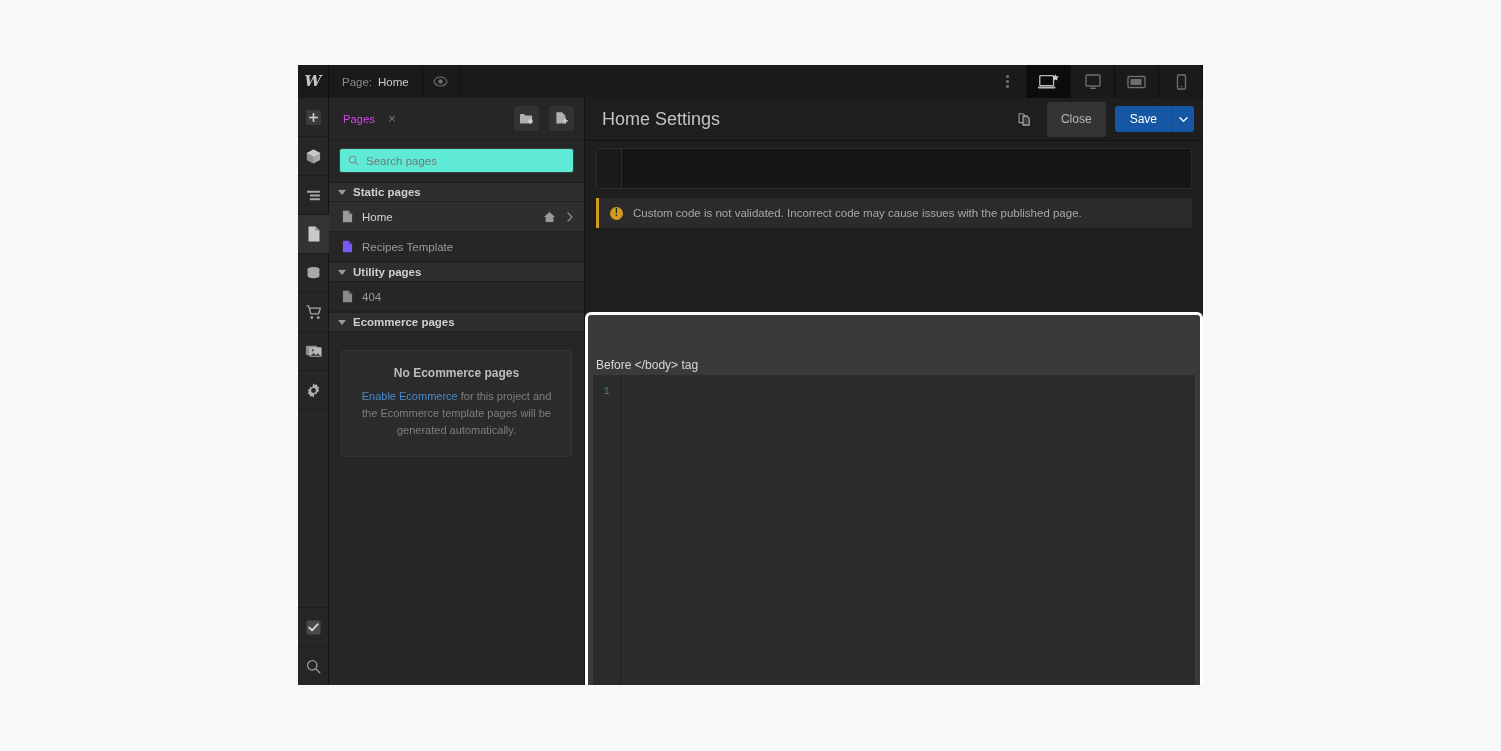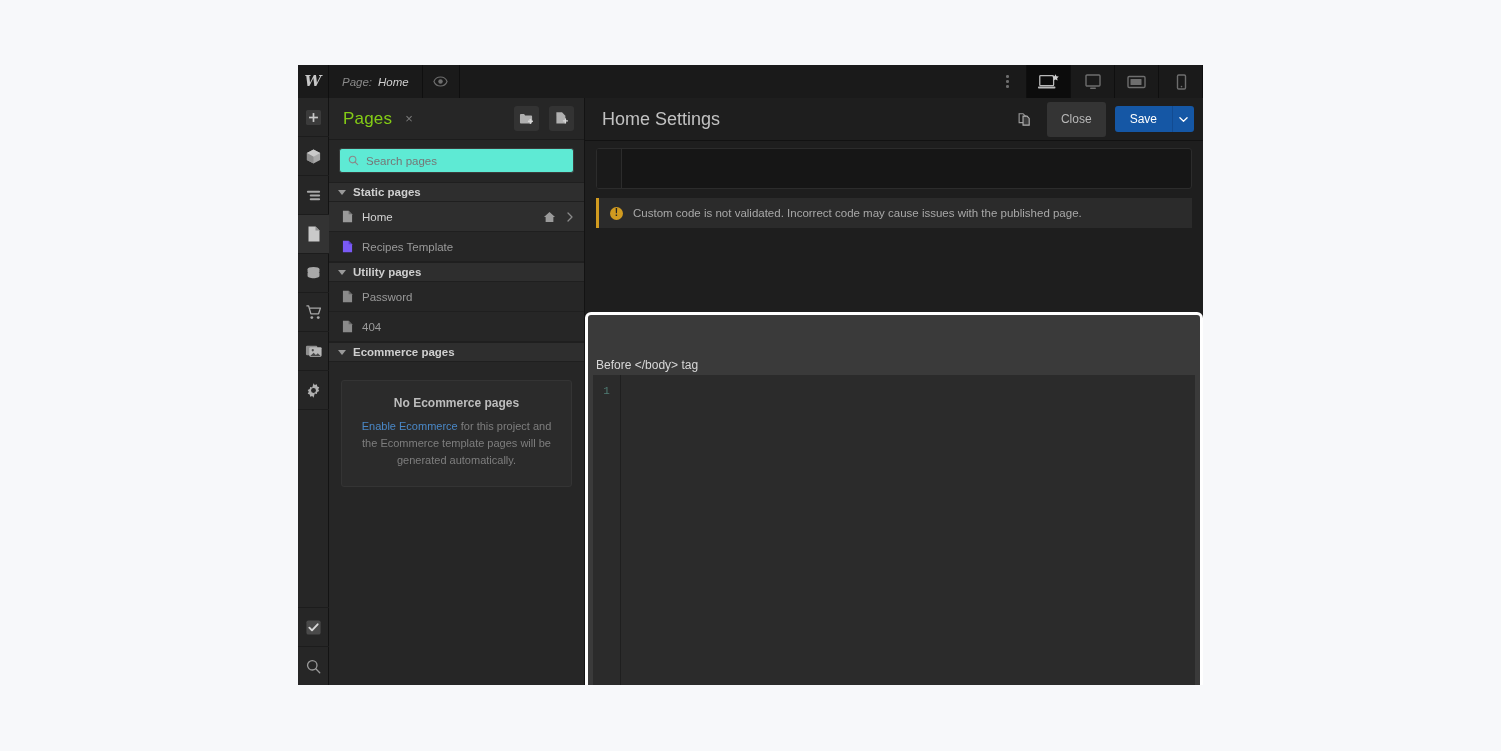--- a/index.html
+++ b/index.html
@@ -30,21 +30,21 @@
     display: flex; align-items: center; justify-content: center;
     border-right: 1px solid #0f0f0f;
     height: 33px;
   }
   #logo-cell { width: 31px; }
   #wf-logo {
     color: #c8c8c8; font-size: 15px; font-weight: bold;
     font-family: "DejaVu Serif", serif; font-style: italic;
     line-height: 1;
   }
-  #page-label-cell { padding: 0 13px; gap: 6px; font-style: italic; }
+  #page-label-cell { padding: 0 13px; gap: 6px; }
   #page-label-prefix { color: #8a8a8a; font-size: 11.5px; }
   #page-label-value { color: #cfcfcf; font-size: 11.5px; }
   #preview-cell { width: 37px; }
   #top-bar-spacer { flex: 1; }
   #kebab-cell { width: 38px; }
   .kebab { display: flex; flex-direction: column; gap: 2.5px; }
   .kebab i { width: 2.5px; height: 2.5px; background: #6e6e6e; border-radius: 50%; display: block; }
   .device-cell { width: 44px; }
   .device-cell.active { background: #0c0c0c; }
 
@@ -69,21 +69,21 @@
     position: absolute; left: 31px; top: 33px;
     width: 256px; height: 587px;
     background: #262626;
     border-right: 1px solid #131313;
   }
   #pages-header {
     height: 42px; display: flex; align-items: center;
     padding: 0 10px 0 14px; gap: 10px;
     border-bottom: 1px solid #1c1c1c;
   }
-  #pages-title { color: #84cc16; font-size: 17px; font-weight: 400; letter-spacing: .2px; }
+  #pages-title { color: #d946ef; font-size: 11px; font-weight: 400; letter-spacing: .2px; }
   #pages-close { color: #7b7b7b; font-size: 13px; padding: 2px 3px; }
   #pages-header-spacer { flex: 1; }
   .hdr-icon-btn {
     width: 25px; height: 25px; background: #333333; border-radius: 3px;
     display: flex; align-items: center; justify-content: center;
   }
   #search-wrap { padding: 8px 10px 9px 10px; }
   #search-box {
     height: 25px; background: #5eead4; border: 1px solid #3b3b3b;
     border-radius: 3px; display: flex; align-items: center; gap: 7px;
@@ -393,27 +393,20 @@
       <svg class="ico" width="11" height="13" viewBox="0 0 12 14">
         <path d="M1 .8h6.2L11 4.5v8.7H1z" fill="#7a5af5"></path>
         <path d="M7.2.8L11 4.5H7.2z" fill="#5a3fd0"></path>
       </svg>
       <span class="page-name">Recipes Template</span>
     </div>
 
     <div class="section-head">
       <span class="caret"></span>
       <span class="section-title">Utility pages</span>
-    </div>
-    <div class="page-row">
-      <svg class="ico" width="11" height="13" viewBox="0 0 12 14">
-        <path d="M1 .8h6.2L11 4.5v8.7H1z" fill="#8a8a8a"></path>
-        <path d="M7.2.8L11 4.5H7.2z" fill="#636363"></path>
-      </svg>
-      <span class="page-name">Password</span>
     </div>
     <div class="page-row">
       <svg class="ico" width="11" height="13" viewBox="0 0 12 14">
         <path d="M1 .8h6.2L11 4.5v8.7H1z" fill="#8a8a8a"></path>
         <path d="M7.2.8L11 4.5H7.2z" fill="#636363"></path>
       </svg>
       <span class="page-name">404</span>
     </div>
 
     <div class="section-head">

